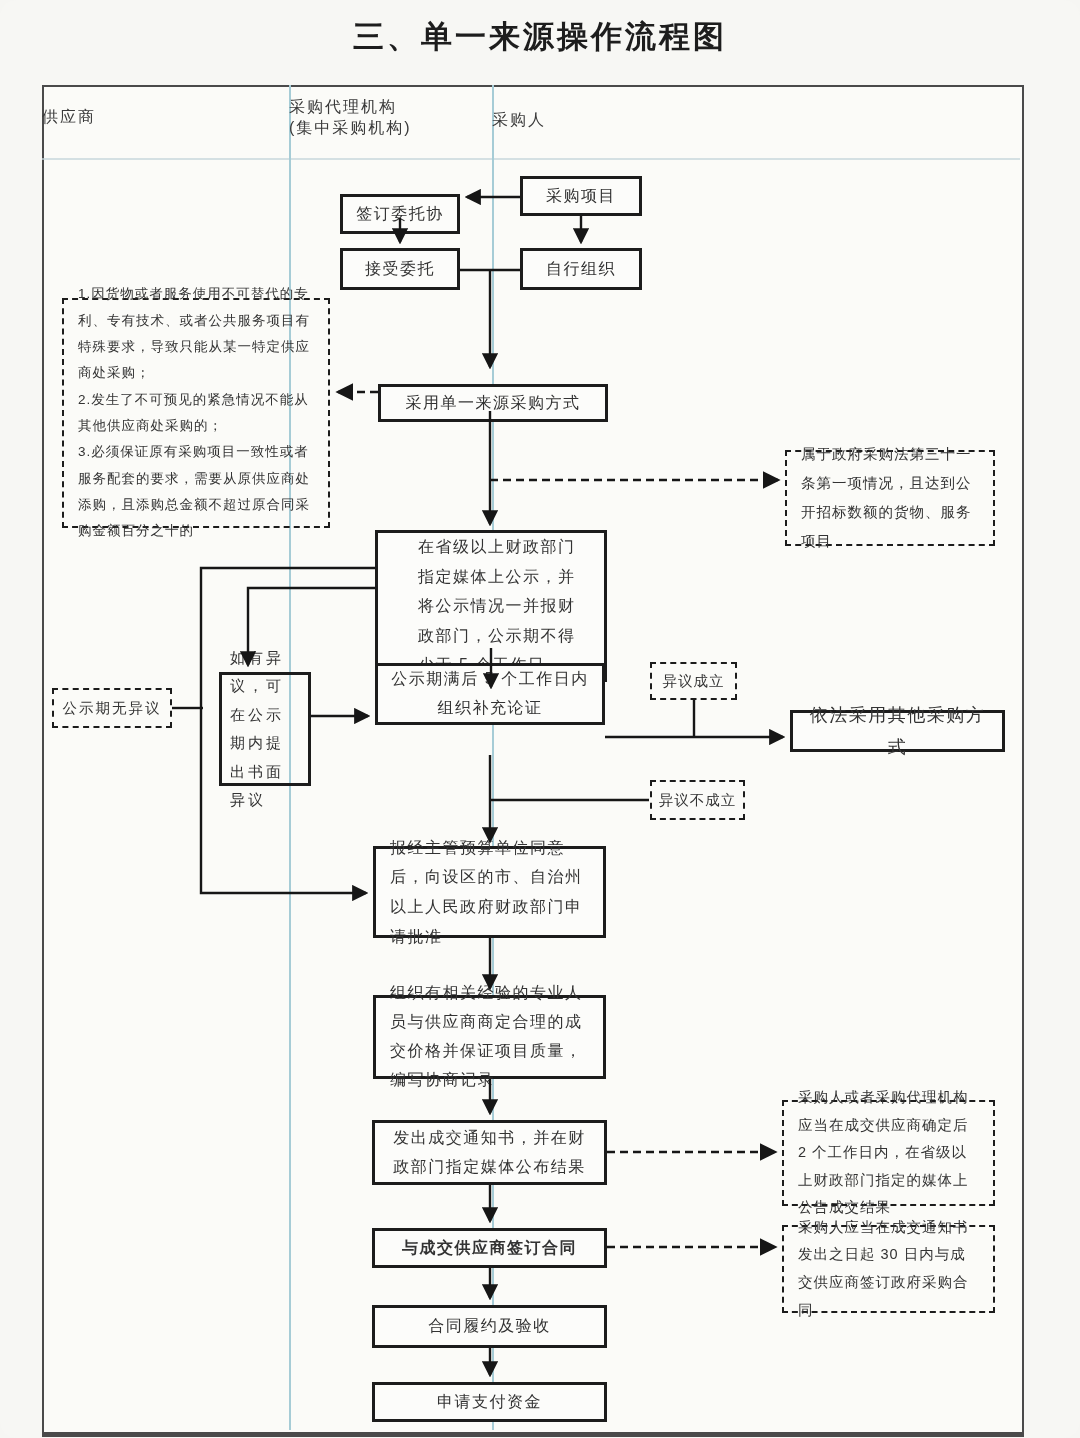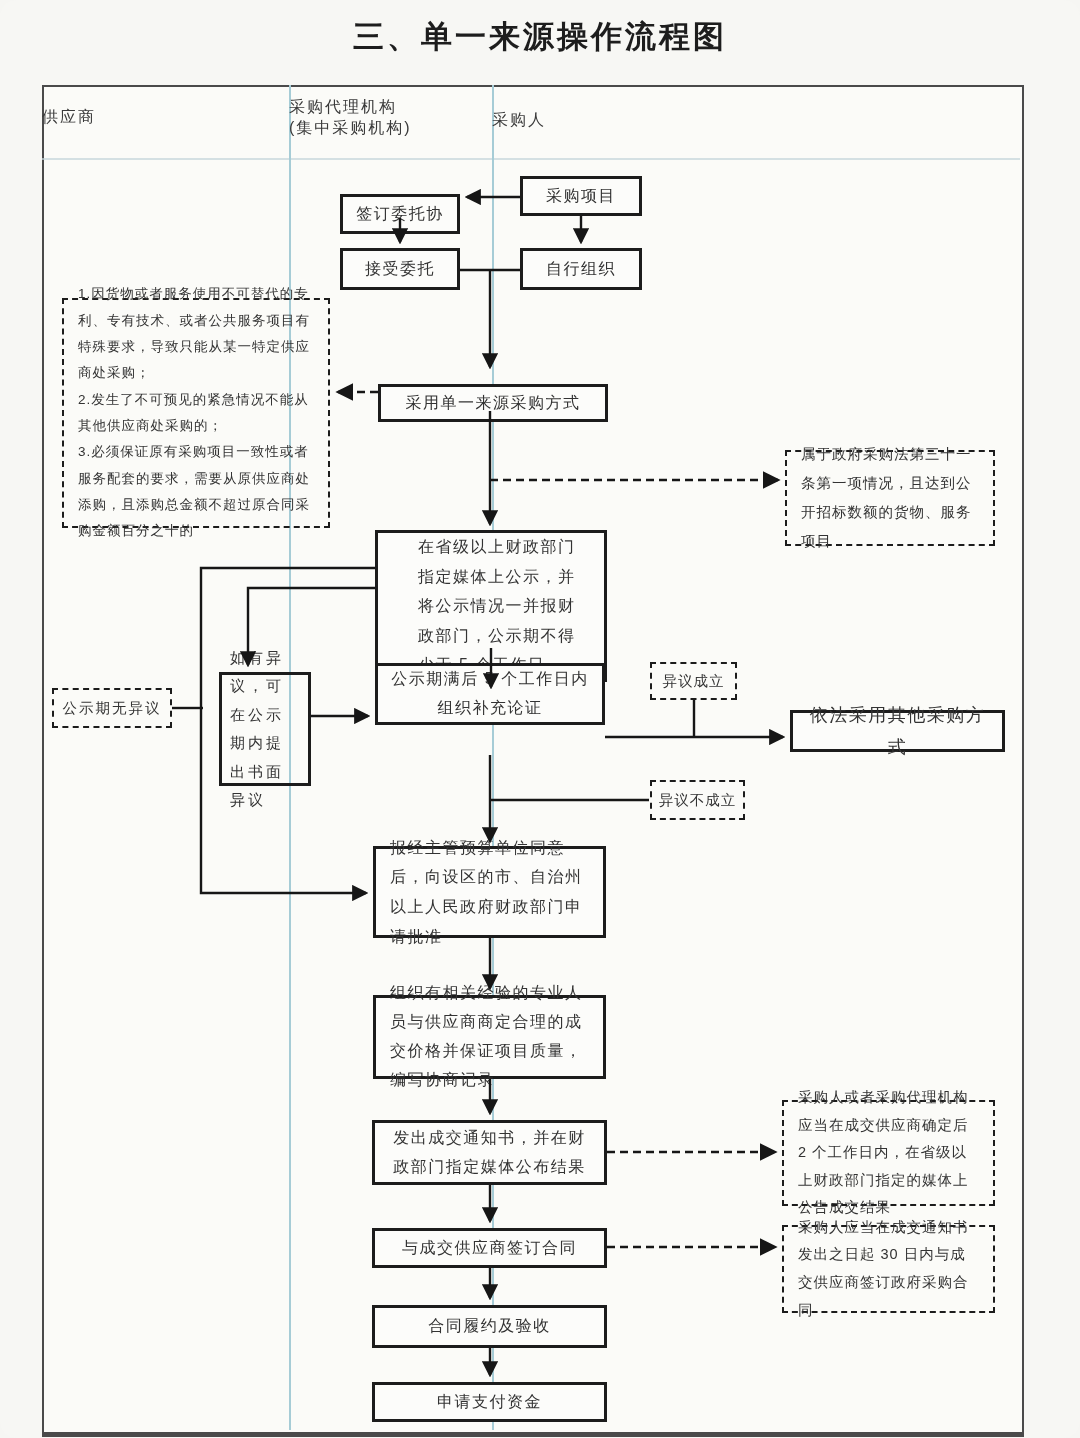--- a/index.html
+++ b/index.html
@@ -94,21 +94,21 @@
   <div class="node" style="left:340px;top:248px;width:120px;height:42px;">接受委托</div>
   <div class="node" style="left:520px;top:248px;width:122px;height:42px;">自行组织</div>
   <div class="node" style="left:378px;top:384px;width:230px;height:38px;">采用单一来源采购方式</div>
   <div class="node left" style="left:375px;top:530px;width:232px;height:152px;line-height:1.85;padding-left:40px;">在省级以上财政部门指定媒体上公示，并将公示情况一并报财政部门，公示期不得少于 5 个工作日</div>
   <div class="node left transparent" style="left:219px;top:672px;width:92px;height:114px;font-size:15px;line-height:1.9;letter-spacing:3px;padding:4px 8px;">如有异议，可在公示期内提出书面异议</div>
   <div class="node" style="left:375px;top:663px;width:230px;height:62px;">公示期满后 5 个工作日内组织补充论证</div>
   <div class="node" style="left:790px;top:710px;width:215px;height:42px;font-size:18px;">依法采用其他采购方式</div>
   <div class="node left" style="left:373px;top:846px;width:233px;height:92px;line-height:1.85;">报经主管预算单位同意后，向设区的市、自治州以上人民政府财政部门申请批准</div>
   <div class="node left" style="left:373px;top:995px;width:233px;height:84px;line-height:1.8;">组织有相关经验的专业人员与供应商商定合理的成交价格并保证项目质量，编写协商记录</div>
   <div class="node" style="left:372px;top:1120px;width:235px;height:65px;">发出成交通知书，并在财政部门指定媒体公布结果</div>
-  <div class="node" style="left:372px;top:1228px;width:235px;height:40px;">与成交供应商签订合同</div>
+  <div class="node" style="left:372px;top:1228px;width:235px;height:40px;font-weight:bold;">与成交供应商签订合同</div>
   <div class="node" style="left:372px;top:1305px;width:235px;height:43px;">合同履约及验收</div>
   <div class="node" style="left:372px;top:1382px;width:235px;height:40px;">申请支付资金</div>
 
   <div class="note prewrap" style="left:62px;top:298px;width:268px;height:230px;font-size:13.5px;line-height:1.95;">1.因货物或者服务使用不可替代的专利、专有技术、或者公共服务项目有特殊要求，导致只能从某一特定供应商处采购；
 2.发生了不可预见的紧急情况不能从其他供应商处采购的；
 3.必须保证原有采购项目一致性或者服务配套的要求，需要从原供应商处添购，且添购总金额不超过原合同采购金额百分之十的</div>
   <div class="note" style="left:785px;top:450px;width:210px;height:96px;">属于政府采购法第三十一条第一项情况，且达到公开招标数额的货物、服务项目</div>
   <div class="note center" style="left:52px;top:688px;width:120px;height:40px;letter-spacing:2px;">公示期无异议</div>
   <div class="note center" style="left:650px;top:662px;width:87px;height:38px;">异议成立</div>
   <div class="note center" style="left:650px;top:780px;width:95px;height:40px;">异议不成立</div>

